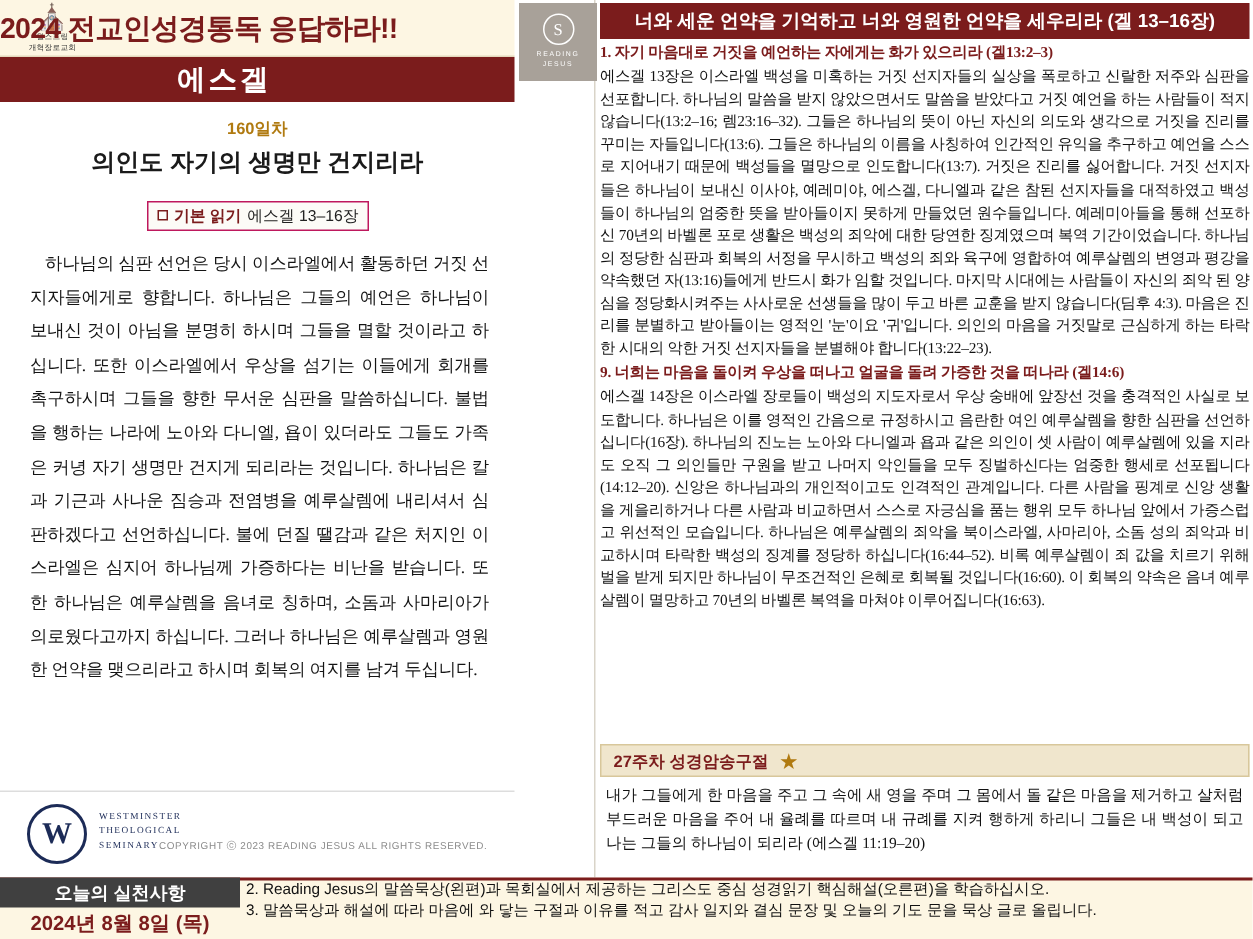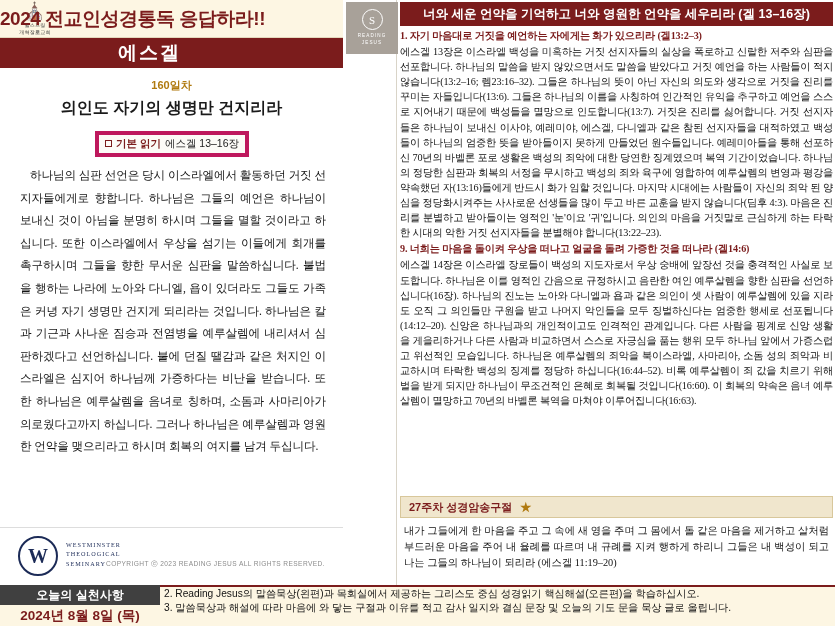--- a/index.html
+++ b/index.html
@@ -44,21 +44,21 @@
     position:absolute; left:0; top:98px; width:343px; text-align:center;
     font-size:16px; font-weight:bold; color:#1a1a1a;
   }
   .readrow {
     position:absolute; left:18px; top:134px; width:308px; height:19px;
     display:flex; align-items:center; justify-content:center; gap:14px;
     font-size:10.5px; color:#222;
   }
   .readbox {
     display:flex; align-items:center; gap:4px;
-    border:4px solid #be185d; padding:2px 6px; background:#fcfbf7;
+    border:1px solid #be185d; padding:2px 6px; background:#fcfbf7;
   }
   .sq { width:7px; height:7px; border:1px solid #7b1c1c; display:inline-block; }
   .sq.fill { background:#7b1c1c; }
   .readbox b { color:#7b1c1c; }
 
   .body-text {
     position:absolute; left:20px; top:165px; width:306px; height:355px;
     font-size:11.6px; line-height:1.95; color:#141414;
     text-align:justify;
     font-family:"Liberation Serif", serif;

